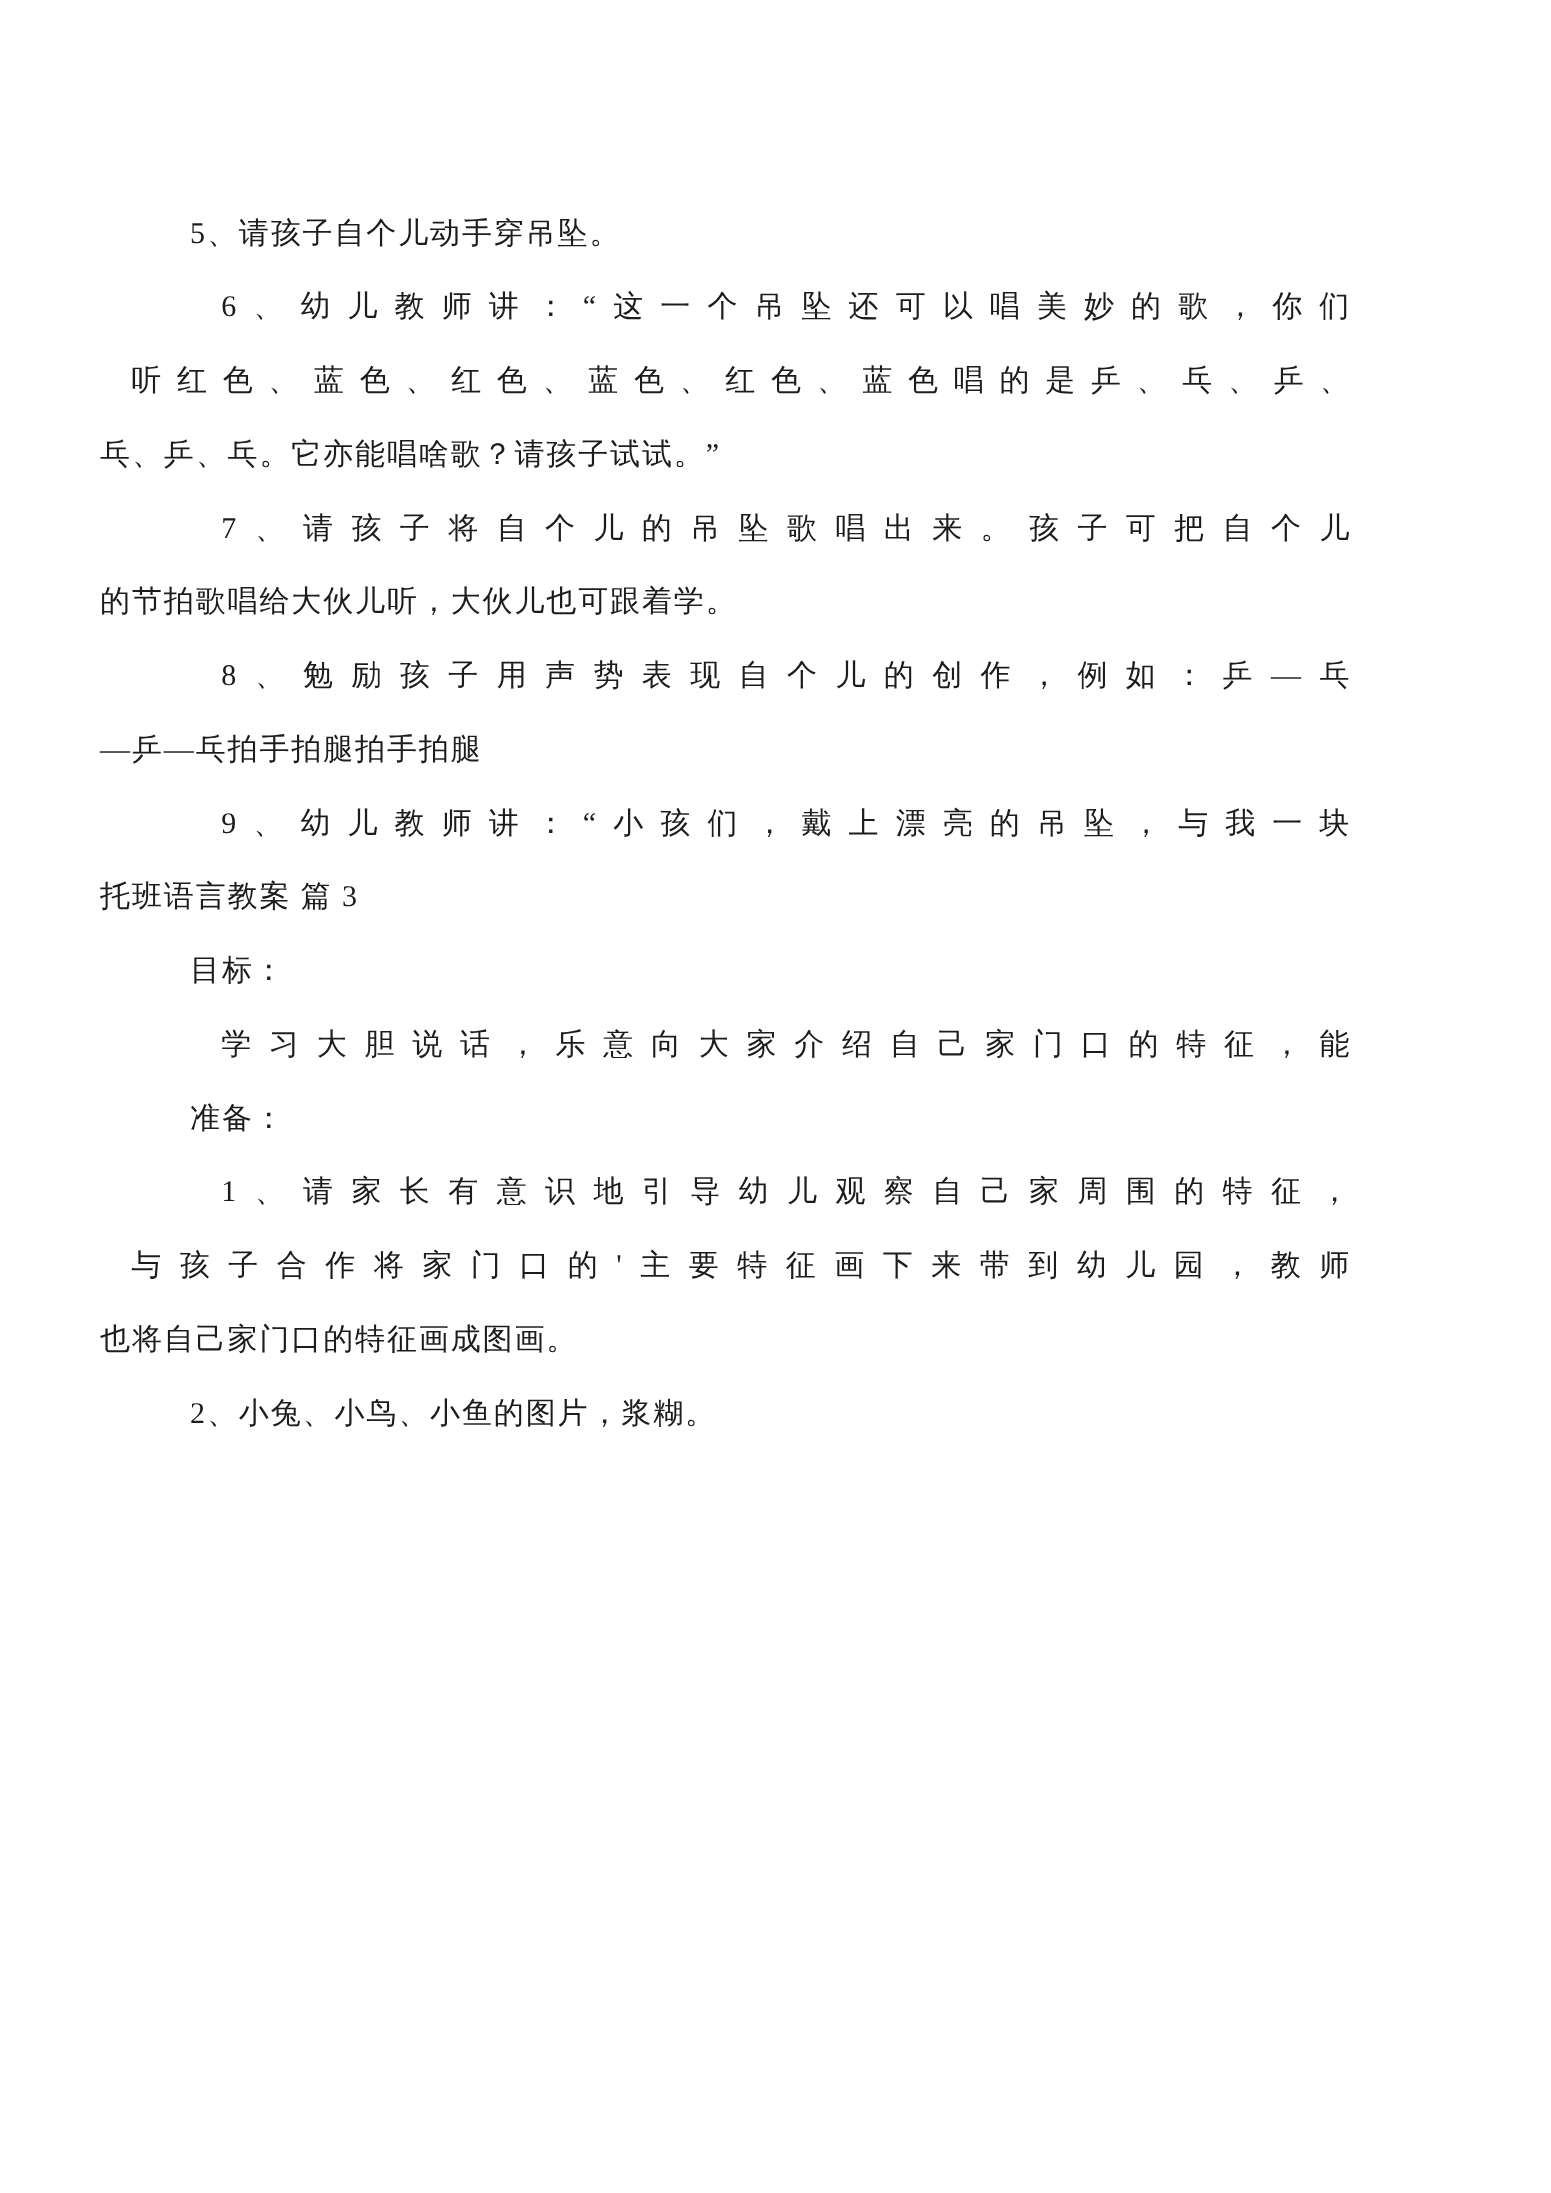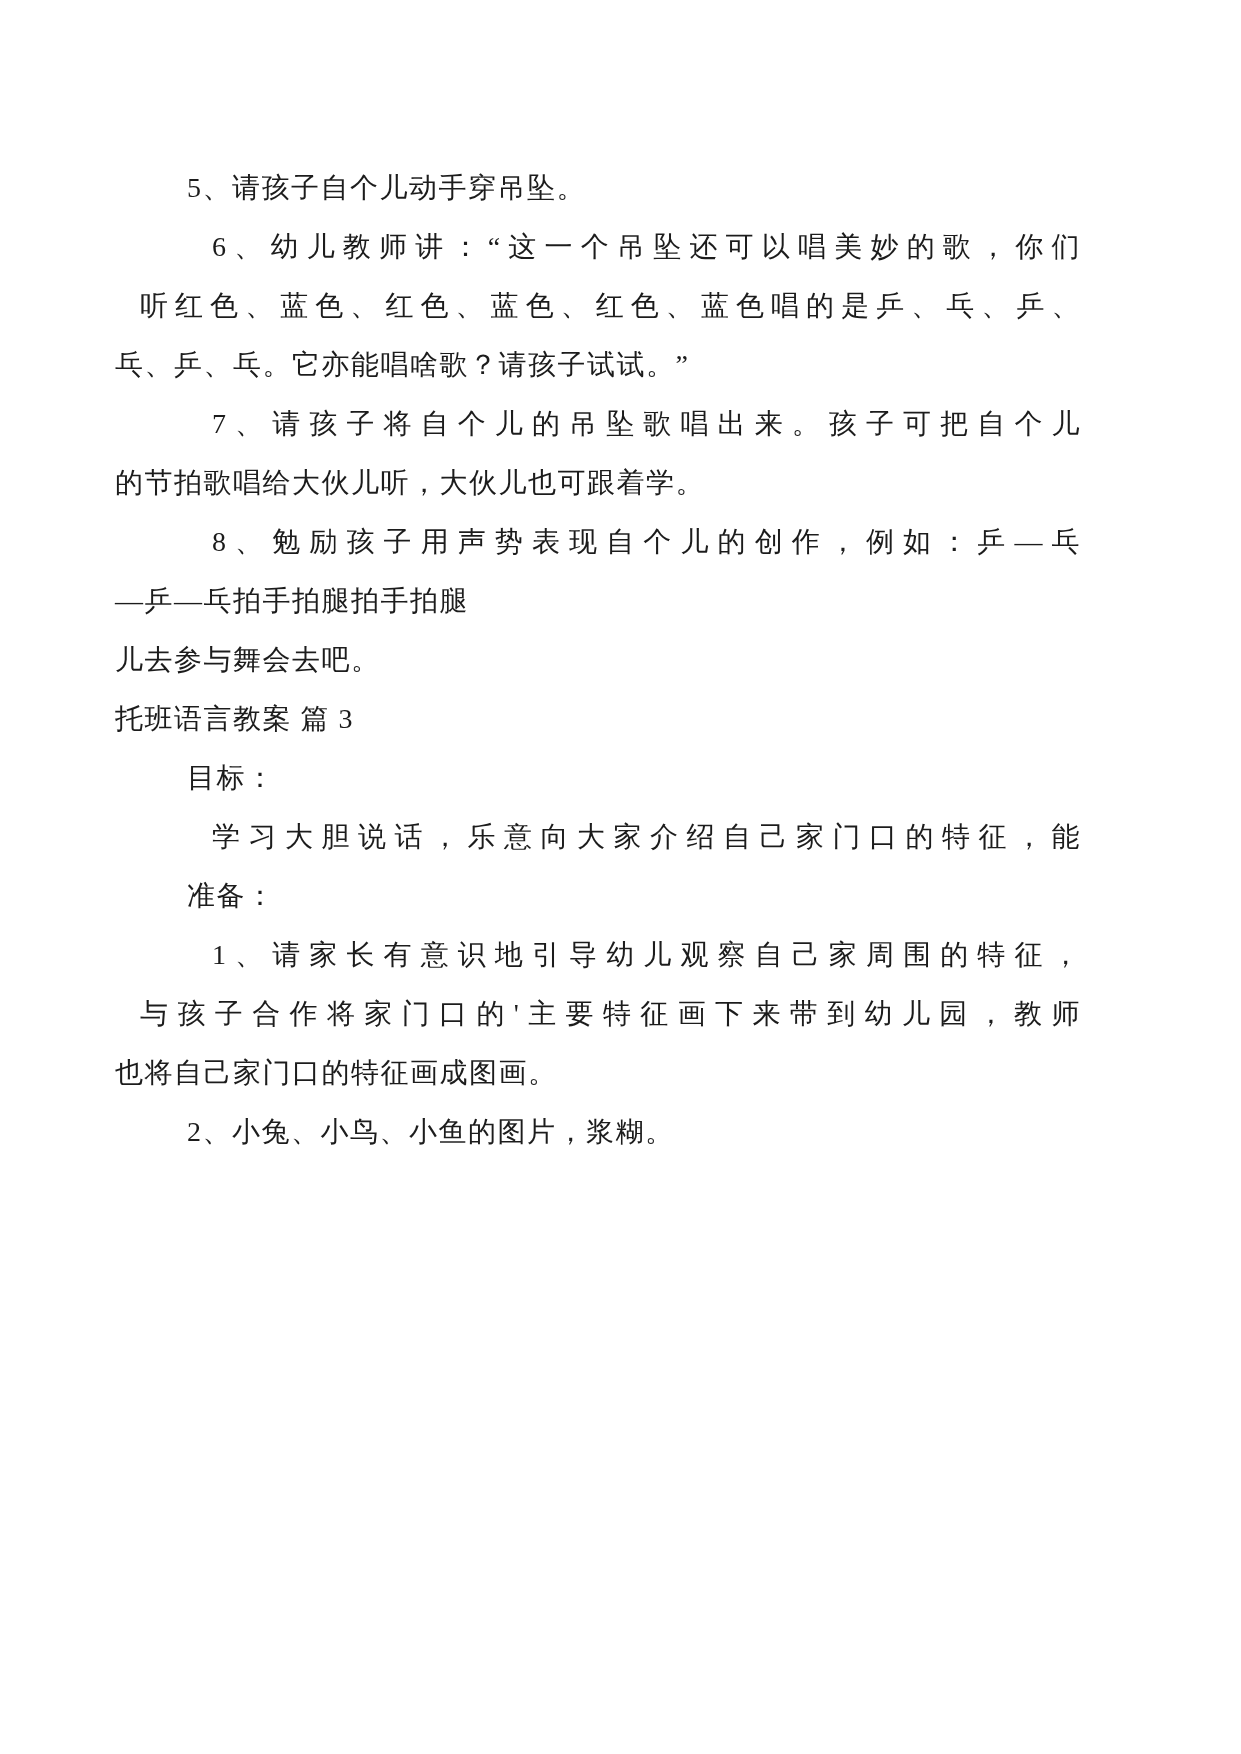--- a/index.html
+++ b/index.html
@@ -7,23 +7,23 @@
     padding: 0;
     background: #ffffff;
   }
   .page {
     position: relative;
     width: 1241px;
     height: 1754px;
     background: #ffffff;
     overflow: hidden;
     box-sizing: border-box;
-    padding: 158px 160px 0 115px;
+    padding: 158px 160px 0 80px;
     font-family: "Liberation Serif", "DejaVu Serif", serif;
-    font-size: 28px;
+    font-size: 24px;
     line-height: 59px;
     letter-spacing: 1.5px;
     color: #1c1c1c;
   }
   .line {
     white-space: nowrap;
     text-align: left;
   }
   .line.indent {
     text-indent: 72px;
@@ -40,21 +40,21 @@
 
 <div class="page">
   <div class="line indent">5、请孩子自个儿动手穿吊坠。</div>
   <div class="line indent full">6、幼儿教师讲：“这一个吊坠还可以唱美妙的歌，你们</div>
   <div class="line full">听红色、蓝色、红色、蓝色、红色、蓝色唱的是乒、乓、乒、</div>
   <div class="line">乓、乒、乓。它亦能唱啥歌？请孩子试试。”</div>
   <div class="line indent full">7、请孩子将自个儿的吊坠歌唱出来。孩子可把自个儿</div>
   <div class="line">的节拍歌唱给大伙儿听，大伙儿也可跟着学。</div>
   <div class="line indent full">8、勉励孩子用声势表现自个儿的创作，例如：乒—乓</div>
   <div class="line">—乒—乓拍手拍腿拍手拍腿</div>
-  <div class="line">儿去参与舞会去吧。</div>
+  <div class="line indent full">9、幼儿教师讲：“小孩们，戴上漂亮的吊坠，与我一块</div>
   <div class="line">托班语言教案 篇 3</div>
   <div class="line indent">目标：</div>
   <div class="line indent full">学习大胆说话，乐意向大家介绍自己家门口的特征，能</div>
   <div class="line indent">准备：</div>
   <div class="line indent full">1、请家长有意识地引导幼儿观察自己家周围的特征，</div>
   <div class="line full">与孩子合作将家门口的'主要特征画下来带到幼儿园，教师</div>
   <div class="line">也将自己家门口的特征画成图画。</div>
   <div class="line indent">2、小兔、小鸟、小鱼的图片，浆糊。</div>
 
 </div>

